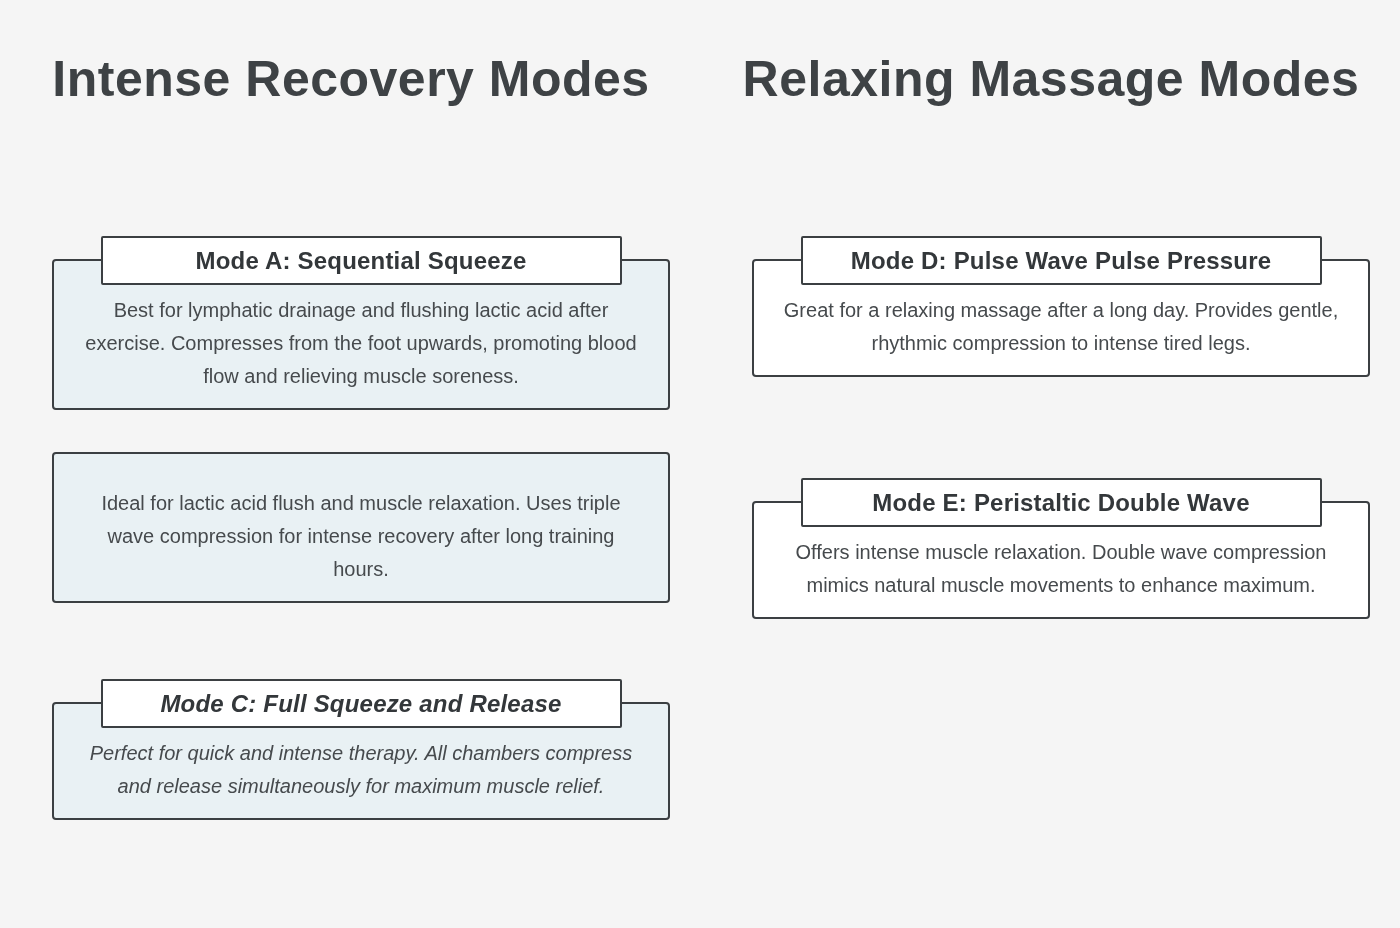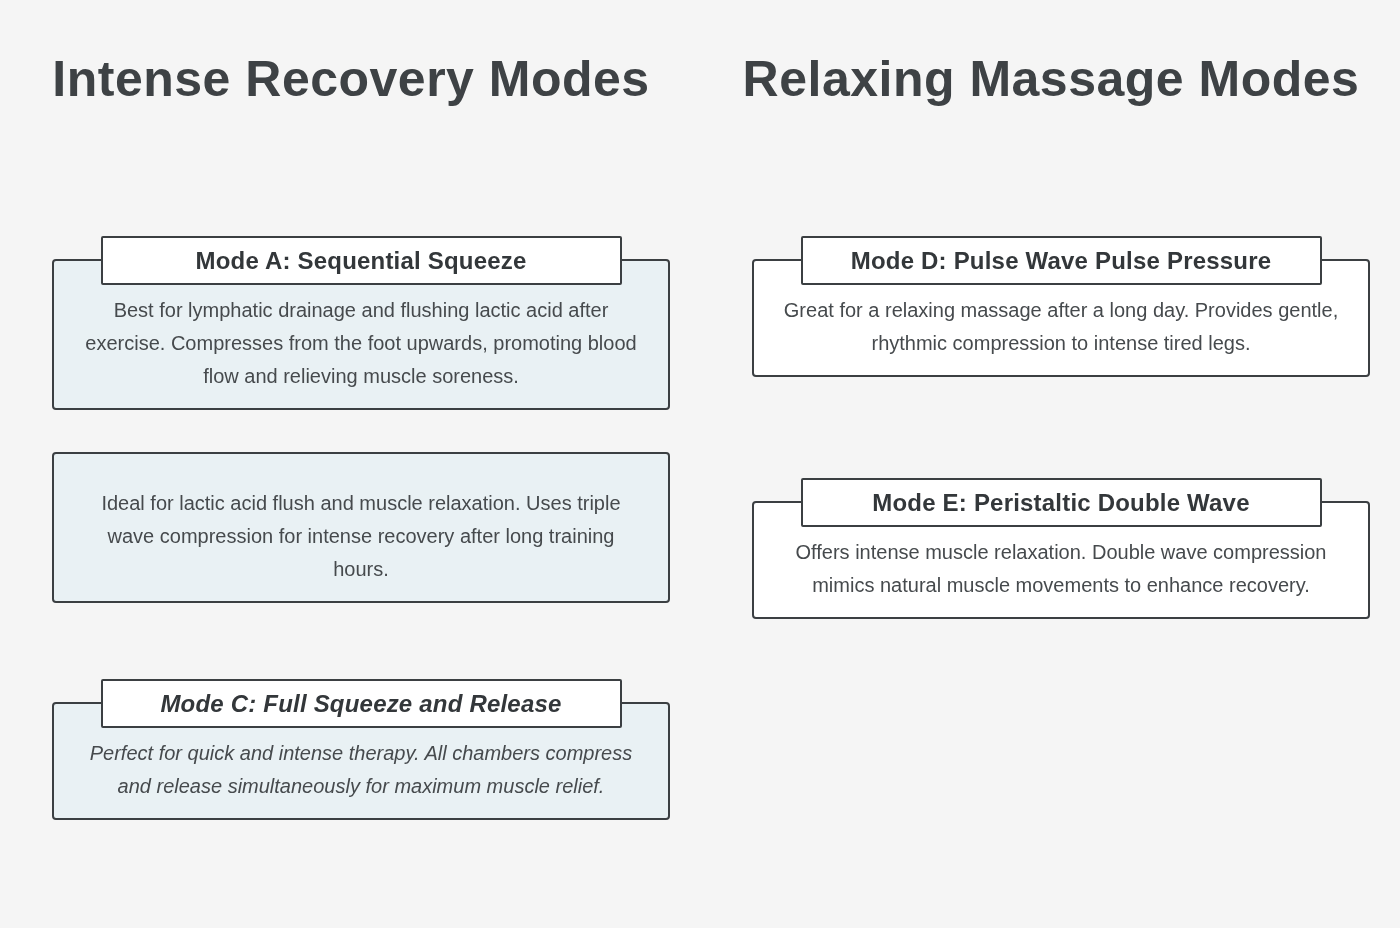--- a/index.html
+++ b/index.html
@@ -82,16 +82,16 @@
 <div class="column right">
   <div class="col-heading">Relaxing Massage Modes</div>
 
   <div class="card row-1">
     <div class="card-title">Mode D: Pulse Wave Pulse Pressure</div>
     <div class="card-body">Great for a relaxing massage after a long day. Provides gentle, rhythmic compression to intense tired legs.</div>
   </div>
 
   <div class="card row-2">
     <div class="card-title">Mode E: Peristaltic Double Wave</div>
-    <div class="card-body">Offers intense muscle relaxation. Double wave compression mimics natural muscle movements to enhance recovery.</div>
+    <div class="card-body">Offers intense muscle relaxation. Double wave compression mimics natural muscle movements to enhance maximum.</div>
   </div>
 
 </div>
 
 </body></html>

